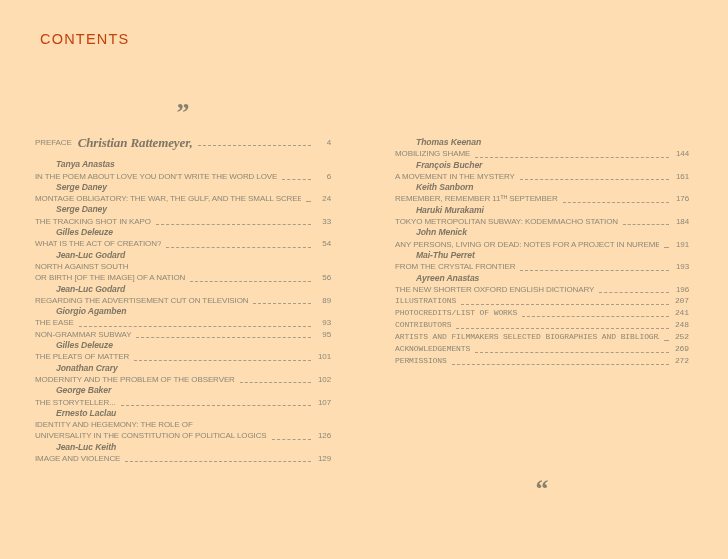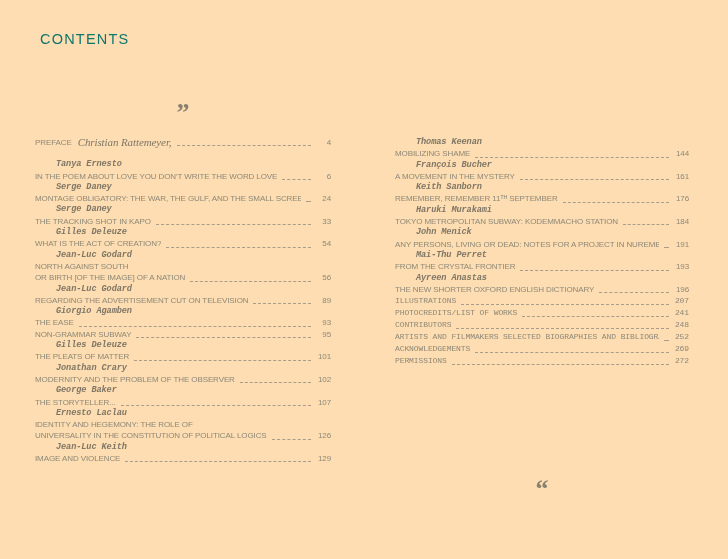--- a/index.html
+++ b/index.html
@@ -5,49 +5,49 @@
   html,body { margin:0; padding:0; }
   body {
     width:728px; height:559px;
     background:#fdddb1;
     font-family:"Liberation Sans", sans-serif;
     position:relative; overflow:hidden;
   }
   .heading {
     position:absolute; left:40px; top:31px;
     font-size:14.5px; letter-spacing:1.2px;
-    color:#0f766e; font-weight:400;
+    color:#c2410c; font-weight:400;
   }
   .quote {
     font-family:"Liberation Serif", serif;
     font-weight:bold; color:#8a8070;
     font-size:26px; line-height:1;
   }
   .quote-top  { position:absolute; left:35px;  width:296px; text-align:center; top:100px; }
   .quote-bottom { position:absolute; left:395px; width:294px; text-align:center; top:476px; }
   .col {
     position:absolute; top:137px;
     font-size:8px; letter-spacing:-0.1px;
     color:#8e8878; line-height:11.3px;
   }
   .col-left  { left:35px;  width:296px; }
   .col-right { left:395px; width:294px; }
   .entries   { margin-top:11px; }
   .col-right .entries { margin-top:0; }
   .backmatter { line-height:12px;font-family:Liberation Mono, monospace; }
   .author {
     padding-left:21px;
-    font-family:Liberation Mono, monospace;
+    font-family:Liberation Sans, sans-serif;
     font-style:italic; font-weight:bold;
     font-size:8.6px; color:#7f7666;
   }
   .author-inline {
     font-family:"Liberation Serif", serif;
-    font-style:italic; font-weight:normal;
-    font-size:11px; color:#7f7666;
+    font-style:italic; font-weight:bold;
+    font-size:13px; color:#7f7666;
     margin-left:6px; white-space:nowrap;
   }
   .row { display:flex; align-items:flex-end; }
   .row .t { flex:0 1 auto; white-space:nowrap; overflow:hidden; }
   .leader {
     flex:1 1 auto; min-width:5px;
     border-bottom:1px dashed #a89d8b;
     margin:0 4px 2px 5px;
   }
   .num { min-width:16px; text-align:right; white-space:nowrap; }
@@ -63,21 +63,21 @@
   <div class="row">
     <span class="t">PREFACE</span>
       <span class="author-inline">Christian Rattemeyer,</span>
     <span class="leader"></span>
     <span class="num">4</span>
   </div>
 
   <div class="entries">
 
       <div class="entry">
-        <div class="author">Tanya Ernesto</div>
+        <div class="author">Tanya Anastas</div>
 
         <div class="row">
           <span class="t">IN THE POEM ABOUT LOVE YOU DON'T WRITE THE WORD LOVE</span>
           <span class="leader"></span>
           <span class="num">6</span>
         </div>
       </div>
 
       <div class="entry">
         <div class="author">Serge Daney</div>

